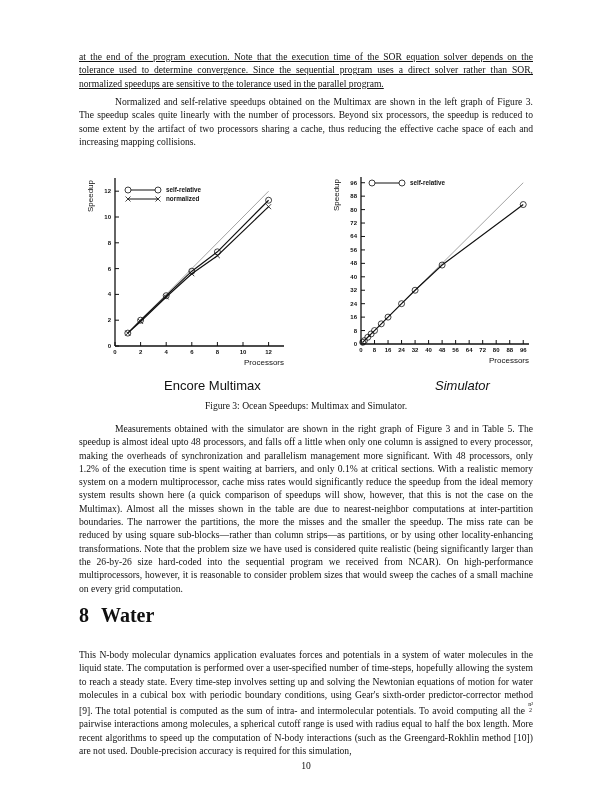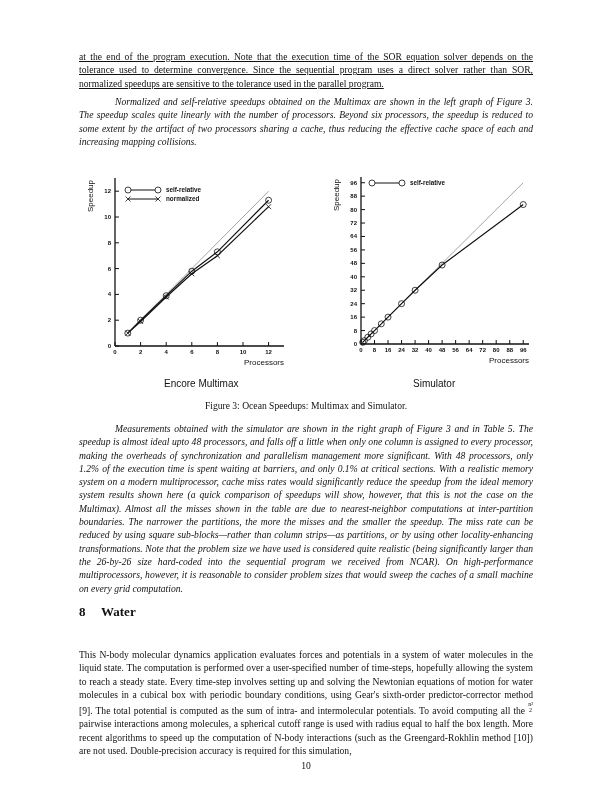--- a/index.html
+++ b/index.html
@@ -1,24 +1,24 @@
 <!DOCTYPE html>
 <html><head>
 <meta charset="utf-8">
 <style>
   html, body { margin: 0; padding: 0; background: #fff; }
   body { width: 612px; height: 791px; position: relative; overflow: hidden;
          font-family: "Liberation Serif", "DejaVu Serif", serif; color: #111; }
   .para { position: absolute; left: 79px; width: 454px; font-size: 9.6px; line-height: 13.3px;
           text-align: justify; margin: 0; }
-  .para.indent { text-indent: 36px; font-style: italic; }
+  .para.indent { text-indent: 36px; }
   .chart { position: absolute; top: 0; left: 0; }
   .caption { position: absolute; font-size: 9.6px; }
-  .sublabel { position: absolute; font-size: 10px; font-family: "Liberation Sans", "DejaVu Sans", sans-serif; }
-  .section { position: absolute; left: 79px; top: 604px; font-size: 13px; font-weight: bold; margin: 0; }
+  .sublabel { position: absolute; font-size: 13px; font-family: "Liberation Sans", "DejaVu Sans", sans-serif; }
+  .section { position: absolute; left: 79px; top: 604px; font-size: 20px; font-weight: bold; margin: 0; }
   .section .num { display: inline-block; width: 22px; }
   .pagenum { position: absolute; top: 760px; left: 0; width: 612px; text-align: center; font-size: 9.6px; }
   .frac { display: inline-block; font-size: 6px; vertical-align: 2px; line-height: 6px; text-align: center; }
   .frac span { display: block; }
 </style>
 </head>
 <body>
 
 <p class="para" style="top:50px;text-decoration:underline;">at the end of the program execution. Note that the execution time of the SOR equation solver depends on the tolerance used to determine convergence. Since the sequential program uses a direct solver rather than SOR, normalized speedups are sensitive to the tolerance used in the parallel program.</p>
 <p class="para indent" style="top:95px;">Normalized and self-relative speedups obtained on the Multimax are shown in the left graph of Figure 3. The speedup scales quite linearly with the number of processors. Beyond six processors, the speedup is reduced to some extent by the artifact of two processors sharing a cache, thus reducing the effective cache space of each and increasing mapping collisions.</p>
@@ -160,21 +160,21 @@
       <circle cx="442.12" cy="265.04" r="3" fill="none" stroke="#111" stroke-width="0.8"></circle>
       <circle cx="523.24" cy="204.56" r="3" fill="none" stroke="#111" stroke-width="0.8"></circle>
       <line x1="372" y1="183" x2="402" y2="183" stroke="#111" stroke-width="1"></line>
       <circle cx="372" cy="183" r="3" fill="#fff" stroke="#111" stroke-width="0.8"></circle>
       <circle cx="402" cy="183" r="3" fill="#fff" stroke="#111" stroke-width="0.8"></circle>
       <text x="410" y="185" font-family="Liberation Sans, DejaVu Sans, sans-serif" font-size="6.3px" font-weight="bold" fill="#111">self-relative</text>
     </g>
 </svg>
 
 <div class="sublabel" style="left:164px;top:378px;">Encore Multimax</div>
-<div class="sublabel" style="left:413px;top:378px;">Simulator</div>
+<div class="sublabel" style="left:435px;top:378px;font-style:italic;">Simulator</div>
 <div class="caption" style="left:0;width:612px;text-align:center;top:400px;">Figure 3: Ocean Speedups: Multimax and Simulator.</div>
 
 <p class="para indent" style="top:422px;">Measurements obtained with the simulator are shown in the right graph of Figure 3 and in Table 5. The speedup is almost ideal upto 48 processors, and falls off a little when only one column is assigned to every processor, making the overheads of synchronization and parallelism management more significant. With 48 processors, only 1.2% of the execution time is spent waiting at barriers, and only 0.1% at critical sections. With a realistic memory system on a modern multiprocessor, cache miss rates would significantly reduce the speedup from the ideal memory system results shown here (a quick comparison of speedups will show, however, that this is not the case on the Multimax). Almost all the misses shown in the table are due to nearest-neighbor computations at inter-partition boundaries. The narrower the partitions, the more the misses and the smaller the speedup. The miss rate can be reduced by using square sub-blocks—rather than column strips—as partitions, or by using other locality-enhancing transformations. Note that the problem size we have used is considered quite realistic (being significantly larger than the 26-by-26 size hard-coded into the sequential program we received from NCAR). On high-performance multiprocessors, however, it is reasonable to consider problem sizes that would sweep the caches of a small machine on every grid computation.</p>
 
 <h2 class="section">
   <span class="num">8</span><span>Water</span>
 </h2>
 
 <p class="para" style="top:636px;margin-top:12px;">
   <span>This N-body molecular dynamics application evaluates forces and potentials in a system of water molecules in the liquid state. The computation is performed over a user-specified number of time-steps, hopefully allowing the system to reach a steady state. Every time-step involves setting up and solving the Newtonian equations of motion for water molecules in a cubical box with periodic boundary conditions, using Gear's sixth-order predictor-corrector method [9]. The total potential is computed as the sum of intra- and intermolecular potentials. To avoid computing all the </span><span class="frac"><span>n²</span><span>2</span></span><span> pairwise interactions among molecules, a spherical cutoff range is used with radius equal to half the box length. More recent algorithms to speed up the computation of N-body interactions (such as the Greengard-Rokhlin method [10]) are not used. Double-precision accuracy is required for this simulation,</span>

